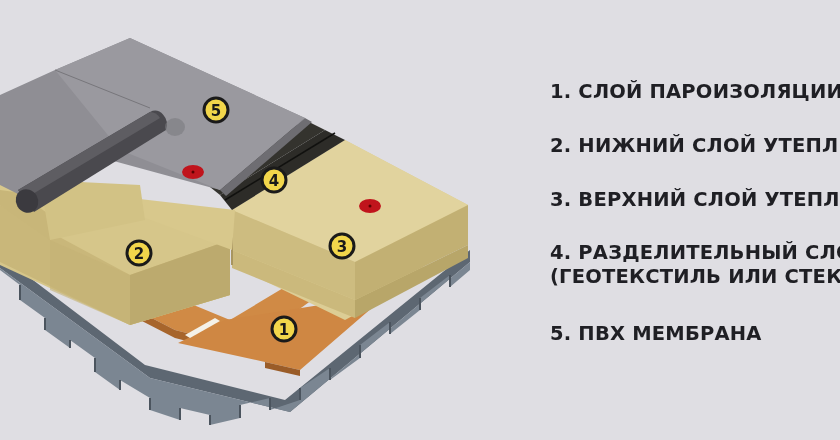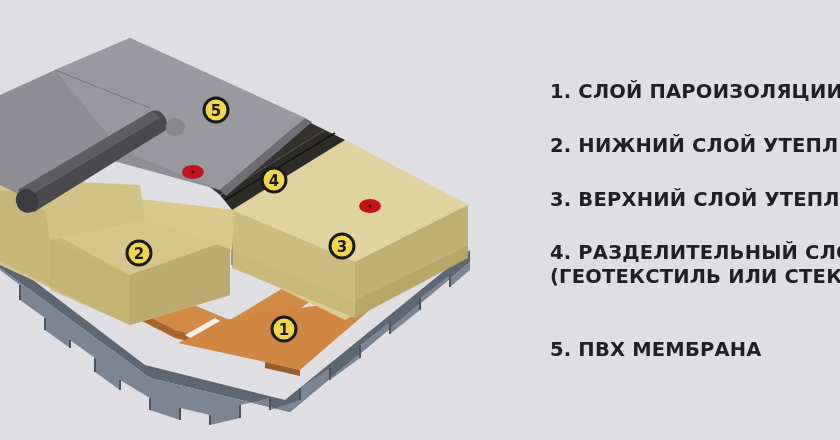--- a/index.html
+++ b/index.html
@@ -116,16 +116,16 @@
   <div class="legend-item" style="top:134px">
     <span>2. НИЖНИЙ СЛОЙ УТЕПЛИТЕЛЯ</span>
   </div>
   <div class="legend-item" style="top:188px">
     <span>3. ВЕРХНИЙ СЛОЙ УТЕПЛИТЕЛЯ</span>
   </div>
   <div class="legend-item" style="top:241px">
     <span class="sub">4. РАЗДЕЛИТЕЛЬНЫЙ СЛОЙ</span>
     <span class="sub">(ГЕОТЕКСТИЛЬ ИЛИ СТЕКЛОХОЛСТ)</span>
   </div>
-  <div class="legend-item" style="top:338px">
+  <div class="legend-item" style="top:322px">
     <span>5. ПВХ МЕМБРАНА</span>
   </div>
 </div>
 
 </body></html>

